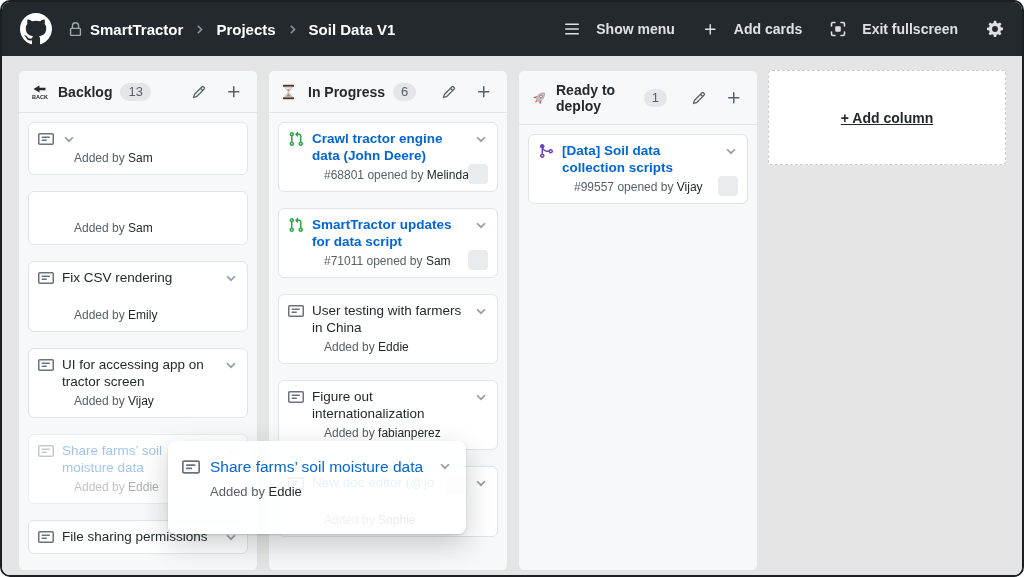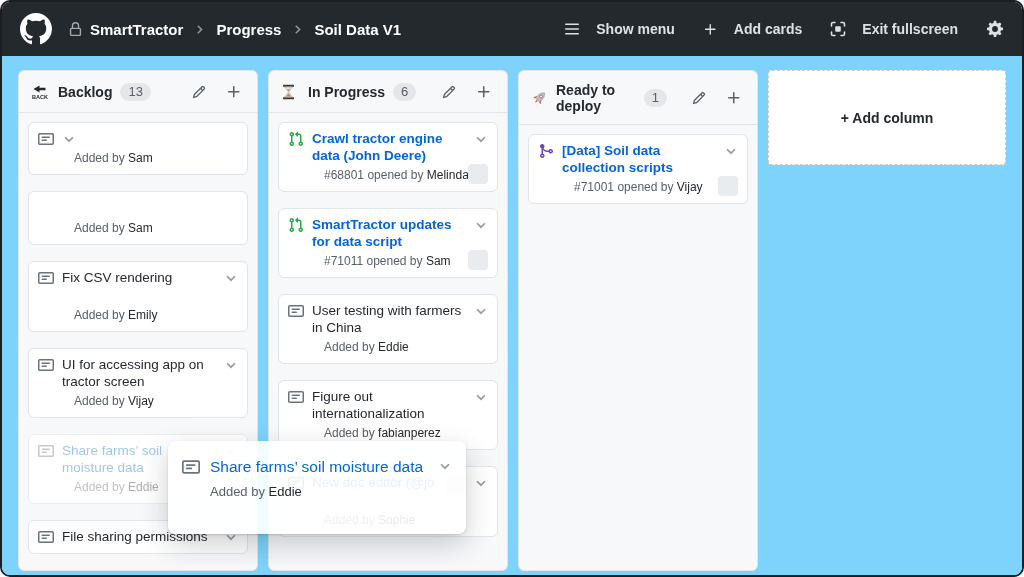--- a/index.html
+++ b/index.html
@@ -18,21 +18,21 @@
             font-weight:700; color:#ffffff; }
   .crumb { display:flex; align-items:center; gap:7px; cursor:pointer; white-space:nowrap; }
   .crumb-sep { display:flex; align-items:center; }
   .header-actions { margin-left:auto; display:flex; align-items:center; gap:28px; }
   .header-item { display:flex; align-items:center; gap:16px; font-size:14px; font-weight:600;
                  color:#dde1e5; cursor:pointer; white-space:nowrap; }
   .header-item .hi-icon { display:flex; align-items:center; }
 
   
   .board { position:relative; height:521px; padding:14px 16px 0; display:flex; gap:10px;
-           align-items:flex-start; background:#7dd3fc; }
+           align-items:flex-start; background:#e5e5e5; }
   .column { flex:0 0 240px; width:240px; height:501px; background:var(--column-bg,#f6f8fa);
             border:1px solid var(--border,#e1e4e8); border-radius:6px; overflow:hidden; }
   .column-header { display:flex; align-items:center; gap:8px; padding:11px 12px 10px;
                    border-bottom:1px solid var(--border,#e1e4e8); }
   .col-icon { display:flex; align-items:center; width:19px; }
   .col-title { font-size:14px; font-weight:700; color:var(--text,#24292e); }
   .col-count { font-size:13px; line-height:18px; color:var(--muted,#586069);
                background:rgba(27,31,35,0.08); border-radius:20px; padding:0 8px; }
   .col-spacer { flex:1; }
   .icon-btn { background:none; border:none; padding:2px 3px; margin-left:6px; cursor:pointer;
@@ -52,21 +52,21 @@
   .meta-name { color:var(--text,#24292e); }
   .avatar { width:20px; height:20px; background:#e9ecef; border-radius:4px; }
   .avatar.bottom { position:absolute; right:9px; bottom:7px; }
   .avatar.top { position:absolute; right:31px; top:8px; }
   .card.ghost { border-color:#ebedf0; cursor:grabbing; }
   .card.ghost .card-top, .card.ghost .card-meta { opacity:0.38; }
 
   .add-column { flex:0 0 238px; width:238px; height:95px; background:#fff;
                 border:1px dashed #c9ced3; border-radius:4px; display:flex; align-items:center;
                 justify-content:center; font-size:14px; font-weight:600; color:var(--text,#24292e);
-                cursor:pointer; }
+                cursor:pointer;text-decoration:underline; }
 
   
   .drag-overlay { position:absolute; left:166px; top:385px; width:298px; min-height:93px;
                   background:rgba(255,255,255,0.9); border-radius:8px; z-index:60; padding:15px 14px 12px;
                   box-shadow:0 1px 2px rgba(27,31,35,.18), 0 10px 28px rgba(27,31,35,.22);
                   cursor:grabbing; }
   .overlay-top { display:flex; gap:10px; align-items:flex-start; }
   .overlay-icon { flex:0 0 18px; display:flex; padding-top:2px; }
   .overlay-title { flex:1; font-size:15.5px; line-height:21px; color:var(--link-blue,#0366d6); }
   .overlay-chevron { flex:0 0 14px; display:flex; padding-top:3px; }
@@ -91,21 +91,21 @@
             </svg>
         </span>
         <span>SmartTractor</span>
       </span>
       <span class="crumb-sep">
         <svg width="11" height="13" viewBox="0 0 16 16" fill="none" stroke="#8b949e" stroke-width="2.4">
             <path d="M5.5 2.5 11 8l-5.5 5.5"></path>
           </svg>
       </span>
       <span class="crumb">
-        <span>Progress</span>
+        <span>Projects</span>
       </span>
       <span class="crumb-sep">
         <svg width="11" height="13" viewBox="0 0 16 16" fill="none" stroke="#8b949e" stroke-width="2.4">
             <path d="M5.5 2.5 11 8l-5.5 5.5"></path>
           </svg>
       </span>
       <span class="crumb">
         <span>Soil Data V1</span>
       </span>
     </nav>
@@ -408,21 +408,21 @@
                     <path d="M5.45 5.154A4.25 4.25 0 0 0 9.25 7.5h1.378a2.251 2.251 0 1 1 0 1.5H9.25A5.734 5.734 0 0 1 5 7.123v3.505a2.25 2.25 0 1 1-1.5 0V5.372a2.25 2.25 0 1 1 1.95-.218ZM4.25 13.5a.75.75 0 1 0 0-1.5.75.75 0 0 0 0 1.5Zm8.5-4.5a.75.75 0 1 0 0-1.5.75.75 0 0 0 0 1.5ZM5 3.25a.75.75 0 1 1-1.5 0 .75.75 0 0 1 1.5 0Z"></path>
                   </svg>
                 </span>
                 <span class="card-title link bold">[Data] Soil data collection scripts</span>
                 <span class="card-chevron">
                   <svg width="14" height="14" viewBox="0 0 16 16" fill="none" stroke="#959da5" stroke-width="2">
                     <path d="M3.5 6l4.5 4.5L12.5 6"></path>
                   </svg>
                 </span>
               </div>
-              <div class="card-meta"><span>#71001 opened by</span> <span class="meta-name">Vijay</span></div>
+              <div class="card-meta"><span>#99557 opened by</span> <span class="meta-name">Vijay</span></div>
               <span class="avatar bottom"></span>
             </div>
           </div>
         </div>
       </div>
     <div class="add-column">+ Add column</div>
 
     <div class="drag-overlay">
       <div class="overlay-top">
         <span class="overlay-icon">

